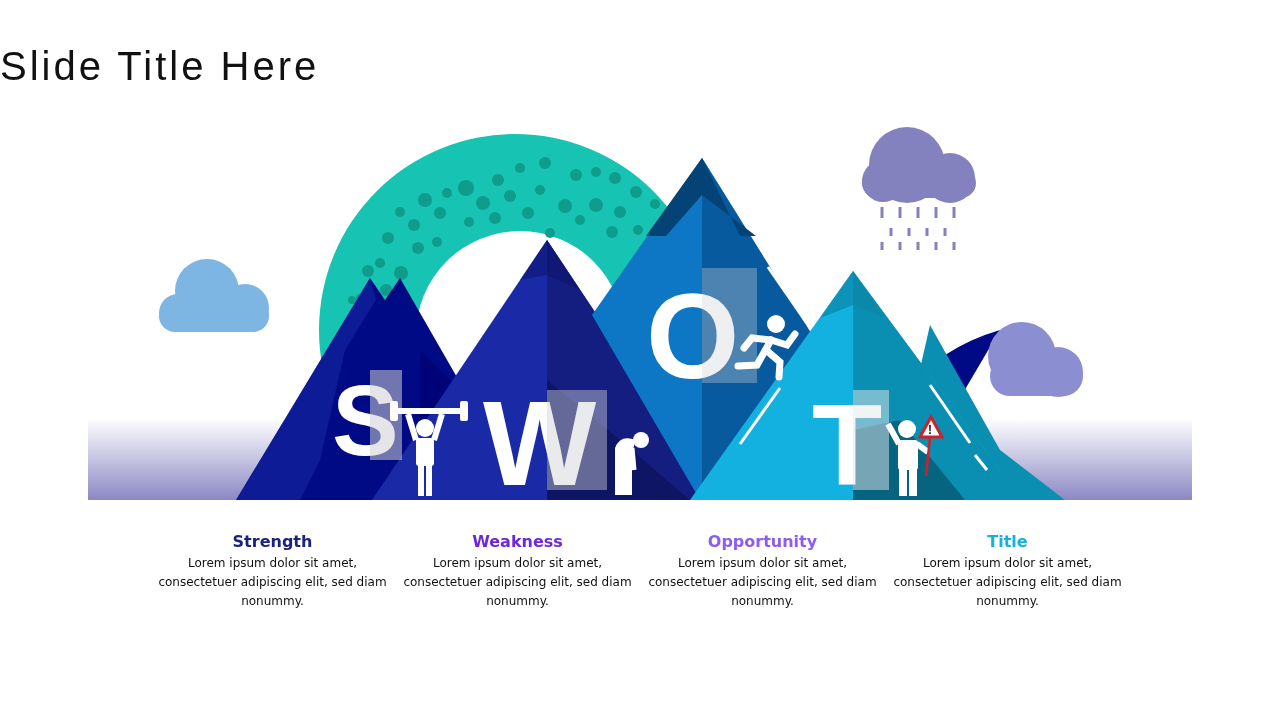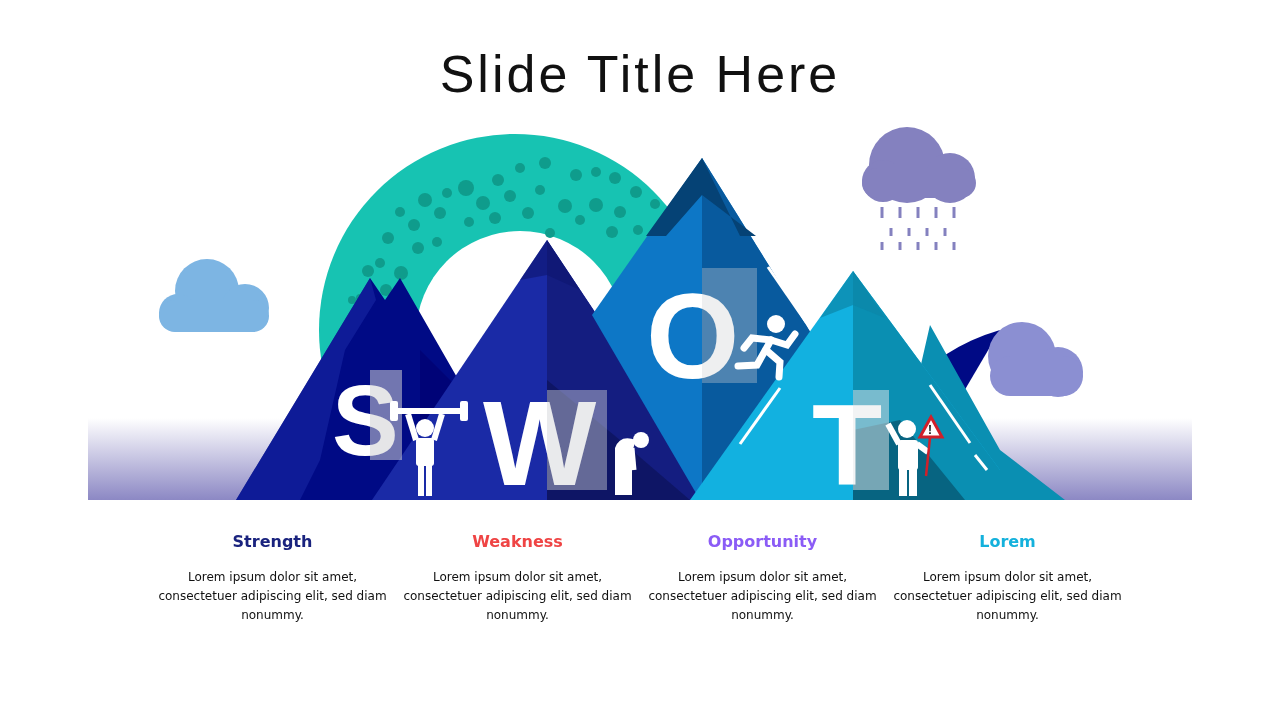--- a/index.html
+++ b/index.html
@@ -1,21 +1,21 @@
 <!DOCTYPE html>
 <html><head>
 <meta charset="utf-8">
 <style>
   html, body { margin:0; padding:0; background:#ffffff; }
   body { width:1280px; height:720px; position:relative; overflow:hidden; font-family:"DejaVu Sans", sans-serif; }
-  .title { position:absolute; top:44px; left:0; width:1280px; text-align:center; font-family:"Liberation Sans", sans-serif; font-size:52px; letter-spacing:3px; color:#111; font-weight:400; }
+  .title { position:absolute; top:44px; left:0; width:1280px; font-family:"Liberation Sans", sans-serif; font-size:40px; letter-spacing:3px; color:#111; font-weight:400; }
   .illustration { position:absolute; left:0; top:0; width:1280px; height:720px; }
   .labels { position:absolute; top:532px; left:150px; width:980px; display:flex; justify-content:space-between; }
   .col { width:245px; text-align:center; }
-  .col-title { font-family:"DejaVu Sans", sans-serif; font-weight:bold; font-size:16px; margin-bottom:17px;text-align:center; }
+  .col-title { font-family:"DejaVu Sans", sans-serif; font-weight:bold; font-size:16px; margin-bottom:3px;text-align:center; }
   .col-text { font-family:"DejaVu Sans", sans-serif; font-size:12px; line-height:19px; color:#111; }
   .letter { font-family:"Liberation Sans", sans-serif; font-weight:bold; }
 </style>
 </head>
 <body>
 
 <div class="title">Slide Title Here</div>
 
 <svg class="illustration" viewBox="0 0 1280 720" xmlns="http://www.w3.org/2000/svg">
   <defs>
@@ -200,24 +200,24 @@
     <text x="928" y="434" font-size="12" font-weight="bold" fill="#111" font-family="Liberation Sans, sans-serif">!</text>
   </g>
 </svg>
 
 <div class="labels">
   <div class="col">
     <div class="col-title" style="color:#1a237e">Strength</div>
     <div class="col-text">Lorem ipsum dolor sit amet, consectetuer adipiscing elit, sed diam nonummy.</div>
   </div>
   <div class="col">
-    <div class="col-title" style="color:#ef4444">Weakness</div>
+    <div class="col-title" style="color:#6d28d9">Weakness</div>
     <div class="col-text">Lorem ipsum dolor sit amet, consectetuer adipiscing elit, sed diam nonummy.</div>
   </div>
   <div class="col">
     <div class="col-title" style="color:#8b5cf6">Opportunity</div>
     <div class="col-text">Lorem ipsum dolor sit amet, consectetuer adipiscing elit, sed diam nonummy.</div>
   </div>
   <div class="col">
-    <div class="col-title" style="color:#14b1dc">Lorem</div>
+    <div class="col-title" style="color:#14b1dc">Title</div>
     <div class="col-text">Lorem ipsum dolor sit amet, consectetuer adipiscing elit, sed diam nonummy.</div>
   </div>
 </div>
 
 </body></html>

